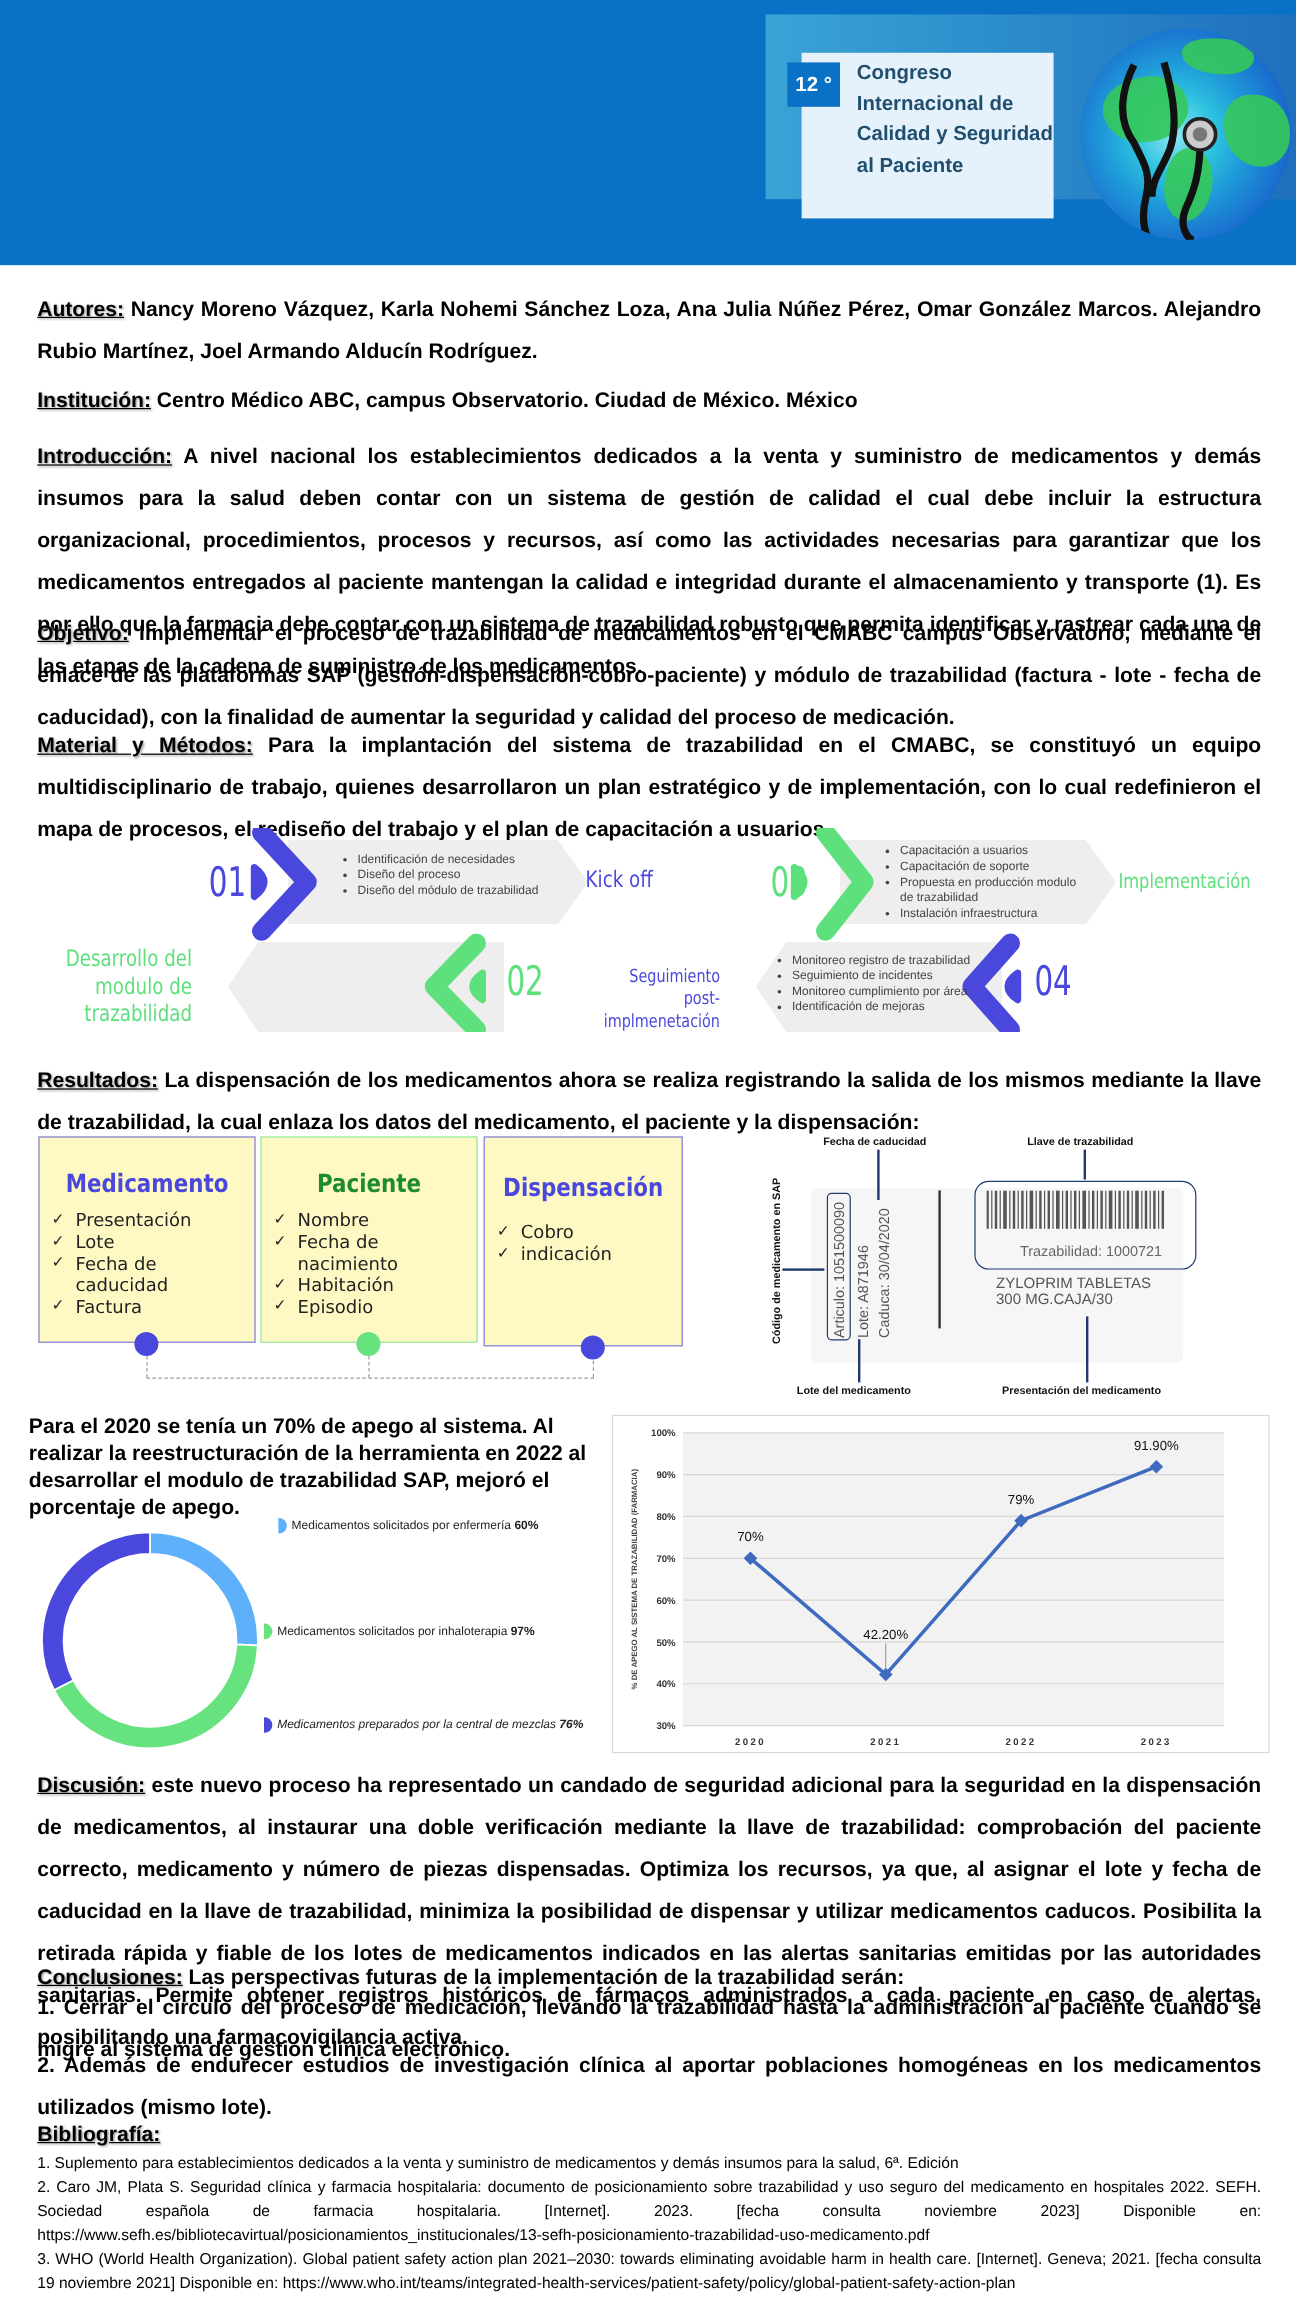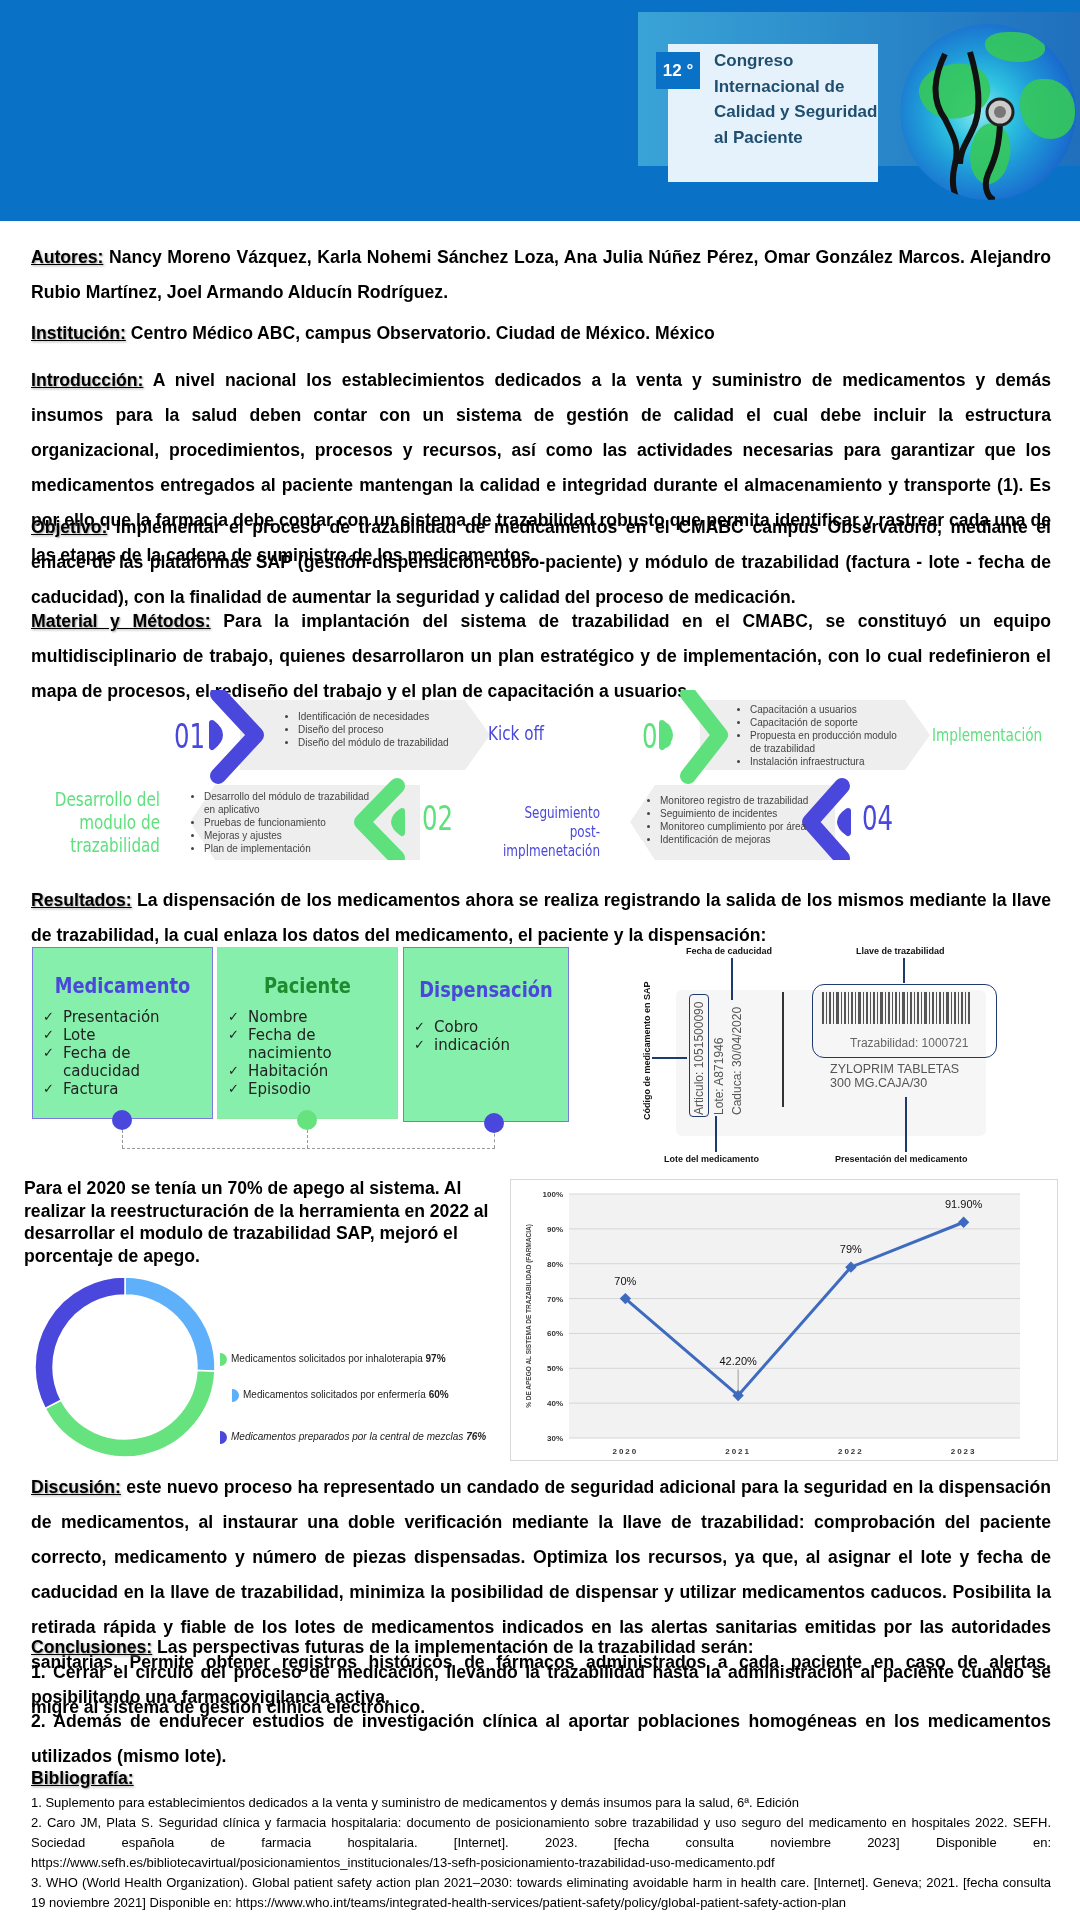--- a/index.html
+++ b/index.html
@@ -23,21 +23,21 @@
   .para .lbl { text-decoration: underline; text-shadow: 1px 1px 2px #9a9a9a; }
 
   
   .proc { position: absolute; left: 0; top: 690px; width: 1080px; height: 170px; }
   .proc-num { position: absolute; font-family: "DejaVu Sans", sans-serif; font-size: 34px; transform: scaleX(0.72); transform-origin: left top; }
   .proc-label { position: absolute; font-family: "DejaVu Sans", sans-serif; font-size: 19px; line-height: 23px; transform: scaleX(0.8); }
   .proc-list { position: absolute; font-size: 10px; line-height: 13px; color: #444; list-style: disc; padding-left: 14px; }
   .proc-list li { margin: 0; }
 
   
-  .card { position: absolute; top: 947px; height: 172px; border: 1.5px solid #7c78e0; background: #86efac; }
+  .card { position: absolute; top: 947px; height: 172px; border: 1.5px solid #7c78e0; background: #fef9c3; }
   .card-title { position: absolute; left: 0; width: 100%; text-align: center; font-family: "DejaVu Sans", sans-serif; font-weight: bold; font-size: 21px; transform: scaleX(0.85); }
   .card-list { position: absolute; left: 10px; top: 60px; font-family: "DejaVu Sans", sans-serif; font-size: 15px; line-height: 18px; color: #222; list-style: none; }
   .card-list li { position: relative; padding-left: 20px; }
   .card-list li::before { content: "\2713"; position: absolute; left: 0; top: 0; font-size: 13px; }
   .dot { position: absolute; width: 20px; height: 20px; border-radius: 50%; }
   .dash-h { position: absolute; border-top: 1.5px dashed #999; }
   .dash-v { position: absolute; border-left: 1.5px dashed #999; }
 
   
   .labfig { position: absolute; left: 630px; top: 940px; width: 370px; height: 230px; }
@@ -119,26 +119,20 @@
 
   <div class="proc-num" style="left:174px;top:26px;color:#4a47dc;">01</div>
   <ul class="proc-list" style="left:284px;top:20px;width:190px;">
     <li>Identificación de necesidades</li>
     <li>Diseño del proceso</li>
     <li>Diseño del módulo de trazabilidad</li>
   </ul>
   <div class="proc-label" style="left:488px;top:32px;color:#4a47dc;transform-origin:left top;">Kick off</div>
 
   <div class="proc-num" style="left:422px;top:108px;color:#5ee07d;">02</div>
-  <ul class="proc-list" style="left:190px;top:100px;width:180px;">
-    <li>Desarrollo del módulo de trazabilidad en aplicativo</li>
-    <li>Pruebas de funcionamiento</li>
-    <li>Mejoras y ajustes</li>
-    <li>Plan de implementación</li>
-  </ul>
   <div class="proc-label" style="left:10px;top:98px;width:150px;color:#5ee07d;text-align:right;transform-origin:right top;">Desarrollo del modulo de trazabilidad</div>
 
   <div class="proc-num" style="left:642px;top:26px;color:#5ee07d;">03</div>
   <ul class="proc-list" style="left:736px;top:13px;width:170px;">
     <li>Capacitación a usuarios</li>
     <li>Capacitación de soporte</li>
     <li>Propuesta en producción modulo de trazabilidad</li>
     <li>Instalación infraestructura</li>
   </ul>
   <div class="proc-label" style="left:932px;top:34px;color:#5ee07d;font-size:17px;transform-origin:left top;">Implementación</div>
@@ -262,21 +256,21 @@
   <div class="arrowline" style="left:275px;top:157px;width:1.5px;height:55px;"></div>
 </div>
 
 <div class="adh-text">Para el 2020 se tenía un 70% de apego al sistema. Al realizar la reestructuración de la herramienta en 2022 al desarrollar el modulo de trazabilidad SAP, mejoró el porcentaje de apego.</div>
 
 <svg id="donut" style="position:absolute;left:30px;top:1272px;" width="190" height="190">
     <path d="M95 5 A90 90 0 0 1 184.89980272607735 99.24564127221956 L166.9198421808619 98.39651301777565 A72 72 0 0 0 95 23 Z" fill="#5eb0fa" stroke="#fff" stroke-width="1.5"></path>
     <path d="M184.89980272607735 99.24564127221956 A90 90 0 0 1 15.114617319288982 136.45269151643058 L31.09169385543118 128.16215321314445 A72 72 0 0 0 166.9198421808619 98.39651301777565 Z" fill="#66e37f" stroke="#fff" stroke-width="1.5"></path>
     <path d="M15.114617319288982 136.45269151643058 A90 90 0 0 1 94.99999999999999 5 L94.99999999999999 23 A72 72 0 0 0 31.09169385543118 128.16215321314445 Z" fill="#4a47dc" stroke="#fff" stroke-width="1.5"></path>
   </svg>
-<div class="legend" style="top:1389px;padding-left:12px;">
+<div class="legend" style="top:1265px;padding-left:12px;">
   <span class="sw" style="background:#5eb0fa;"></span><span>Medicamentos solicitados por enfermería</span> <b>60%</b>
 </div>
 <div class="legend" style="top:1353px;">
   <span class="sw" style="background:#66e37f;"></span><span>Medicamentos solicitados por inhaloterapia</span> <b>97%</b>
 </div>
 <div class="legend" style="top:1431px;font-style:italic;">
   <span class="sw" style="background:#4a47dc;"></span><span>Medicamentos preparados por la central de mezclas</span> <b>76%</b>
 </div>
 
 <div class="chart-box">

